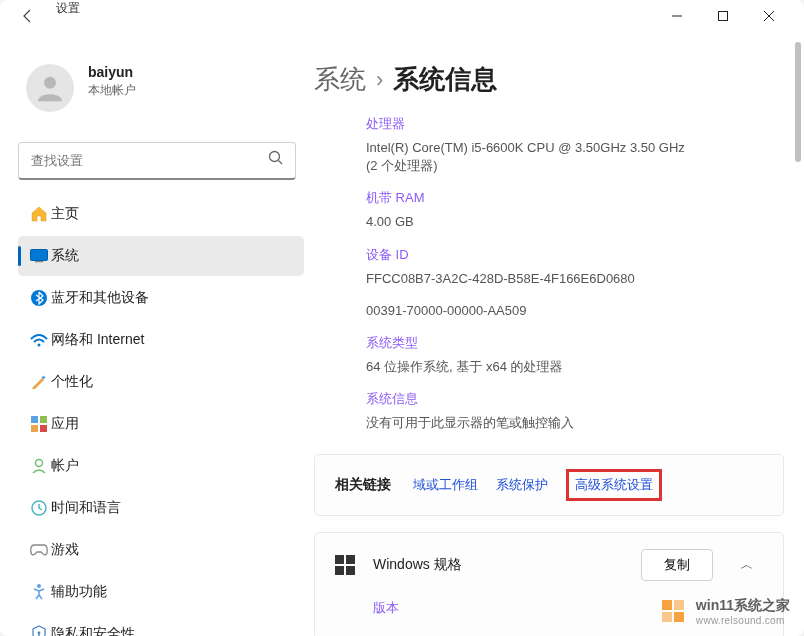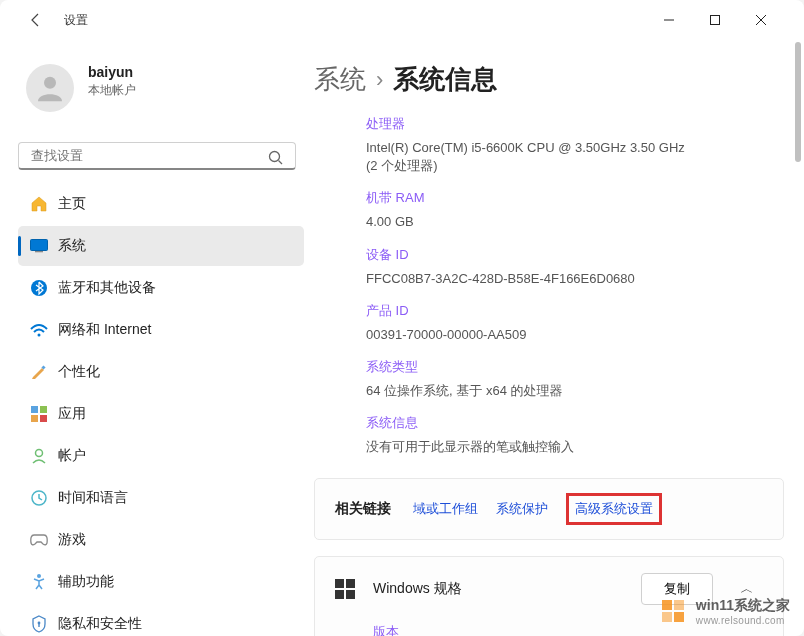--- a/index.html
+++ b/index.html
@@ -1,40 +1,40 @@
 <!DOCTYPE html>
 <html><head>
   <meta charset="utf-8">
   <style>
     * { margin: 0; padding: 0; box-sizing: border-box; font-family: "Segoe UI", "Microsoft YaHei", sans-serif; }
     body { background: #f3f3f3; width: 804px; height: 636px; overflow: hidden; position: relative; }
     
     .window { background: #fff; width: 804px; height: 636px; border-radius: 8px; display: flex; flex-direction: column; position: relative; }
     
-    .titlebar { height: 40px; display: flex; align-items: center; padding: 0 20px; }
+    .titlebar { height: 40px; display: flex; align-items: flex-start; padding: 0 12px; }
     .back-btn { width: 32px; height: 32px; display: flex; align-items: center; justify-content: center; cursor: pointer; border-radius: 4px; }
     .app-title { font-size: 12px; margin-left: 12px; color: #333; }
     .window-controls { margin-left: auto; display: flex; }
     .wc-btn { width: 46px; height: 32px; display: flex; align-items: center; justify-content: center; cursor: pointer; }
     
     .body { flex: 1; display: flex; overflow: hidden; }
     
     .sidebar { width: 310px; padding: 12px 0 0 18px; display: flex; flex-direction: column; overflow: hidden; }
     .user-block { display: flex; align-items: flex-start; padding: 12px 8px; gap: 14px; }
     .avatar { width: 48px; height: 48px; border-radius: 50%; background: #e5e5e5; display: flex; align-items: center; justify-content: center; }
     .avatar svg { width: 32px; height: 32px; }
     .user-info .username { font-size: 14px; font-weight: 600; color: #222; }
     .user-info .account-type { font-size: 12px; color: #666; margin-top: 2px; }
     
     .search-box { margin: 18px 14px 14px 0; position: relative; }
-    .search-box input { width: 100%; height: 28px; padding: 0 36px 0 12px; border: 1px solid #d0d0d0; border-radius: 4px; font-size: 13px; outline: none; border-bottom: 2px solid #868686;}
+    .search-box input { width: 100%; height: 38px; padding: 0 36px 0 12px; border: 1px solid #d0d0d0; border-radius: 4px; font-size: 13px; outline: none; border-bottom: 2px solid #868686;}
     .search-box .search-icon { position: absolute; right: 12px; top: 8px; color: #666; }
     
     .nav { flex: 1; overflow-y: auto; padding-right: 6px; }
-    .nav-item { display: flex; align-items: center; height: 40px; padding: 0 12px; border-radius: 5px; cursor: pointer; margin-bottom: 2px; position: relative; gap: 10px; }
+    .nav-item { display: flex; align-items: center; height: 40px; padding: 0 12px; border-radius: 5px; cursor: pointer; margin-bottom: 2px; position: relative; gap: 3px; }
     .nav-item.active { background: #eaeaea; }
     .nav-item.active::before { content: ''; position: absolute; left: 0; top: 10px; bottom: 10px; width: 3px; background: #0067c0; border-radius: 2px; }
     .nav-icon { width: 18px; height: 18px; display: flex; align-items: center; justify-content: center; }
     .nav-label { font-size: 14px; color: #222; }
     
     .main { flex: 1; position: relative; overflow: hidden; }
     .scrollbar-track { position: absolute; right: 0; top: 0; bottom: 0; width: 14px; }
     .scrollbar-thumb { position: absolute; right: 3px; top: 2px; width: 6px; height: 120px; background: #c0c0c0; border-radius: 3px; }
     
     .main-content { padding: 0 20px 20px 4px; height: 100%; overflow: hidden; }
@@ -245,21 +245,20 @@
           </div>
           <div class="spec-row">
             <div class="spec-label">机带 RAM</div>
             <div class="spec-value">4.00 GB</div>
           </div>
           <div class="spec-row">
             <div class="spec-label">设备 ID</div>
             <div class="spec-value">FFCC08B7-3A2C-428D-B58E-4F166E6D0680</div>
           </div>
           <div class="spec-row">
-            <div class="spec-label">产品 ID</div>
             <div class="spec-value">00391-70000-00000-AA509</div>
           </div>
           <div class="spec-row">
             <div class="spec-label">系统类型</div>
             <div class="spec-value">64 位操作系统, 基于 x64 的处理器</div>
           </div>
           <div class="spec-row">
             <div class="spec-label">系统信息</div>
             <div class="spec-value">没有可用于此显示器的笔或触控输入</div>
           </div>

